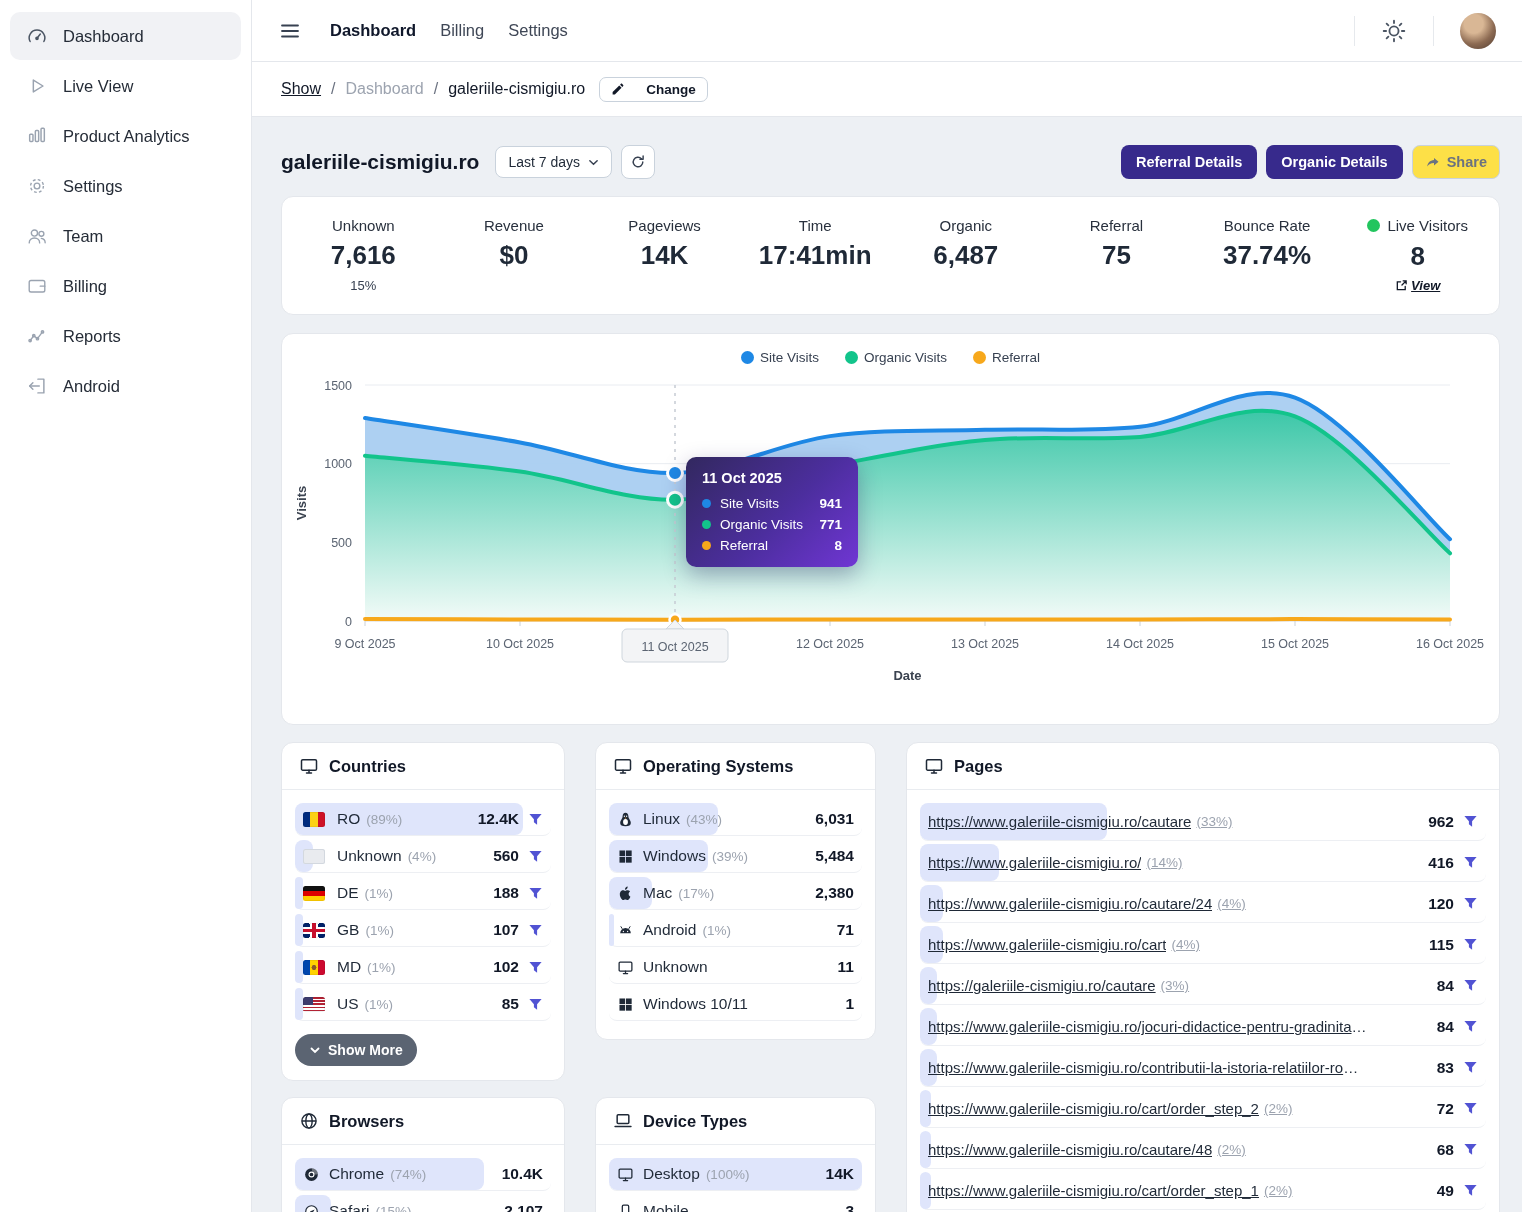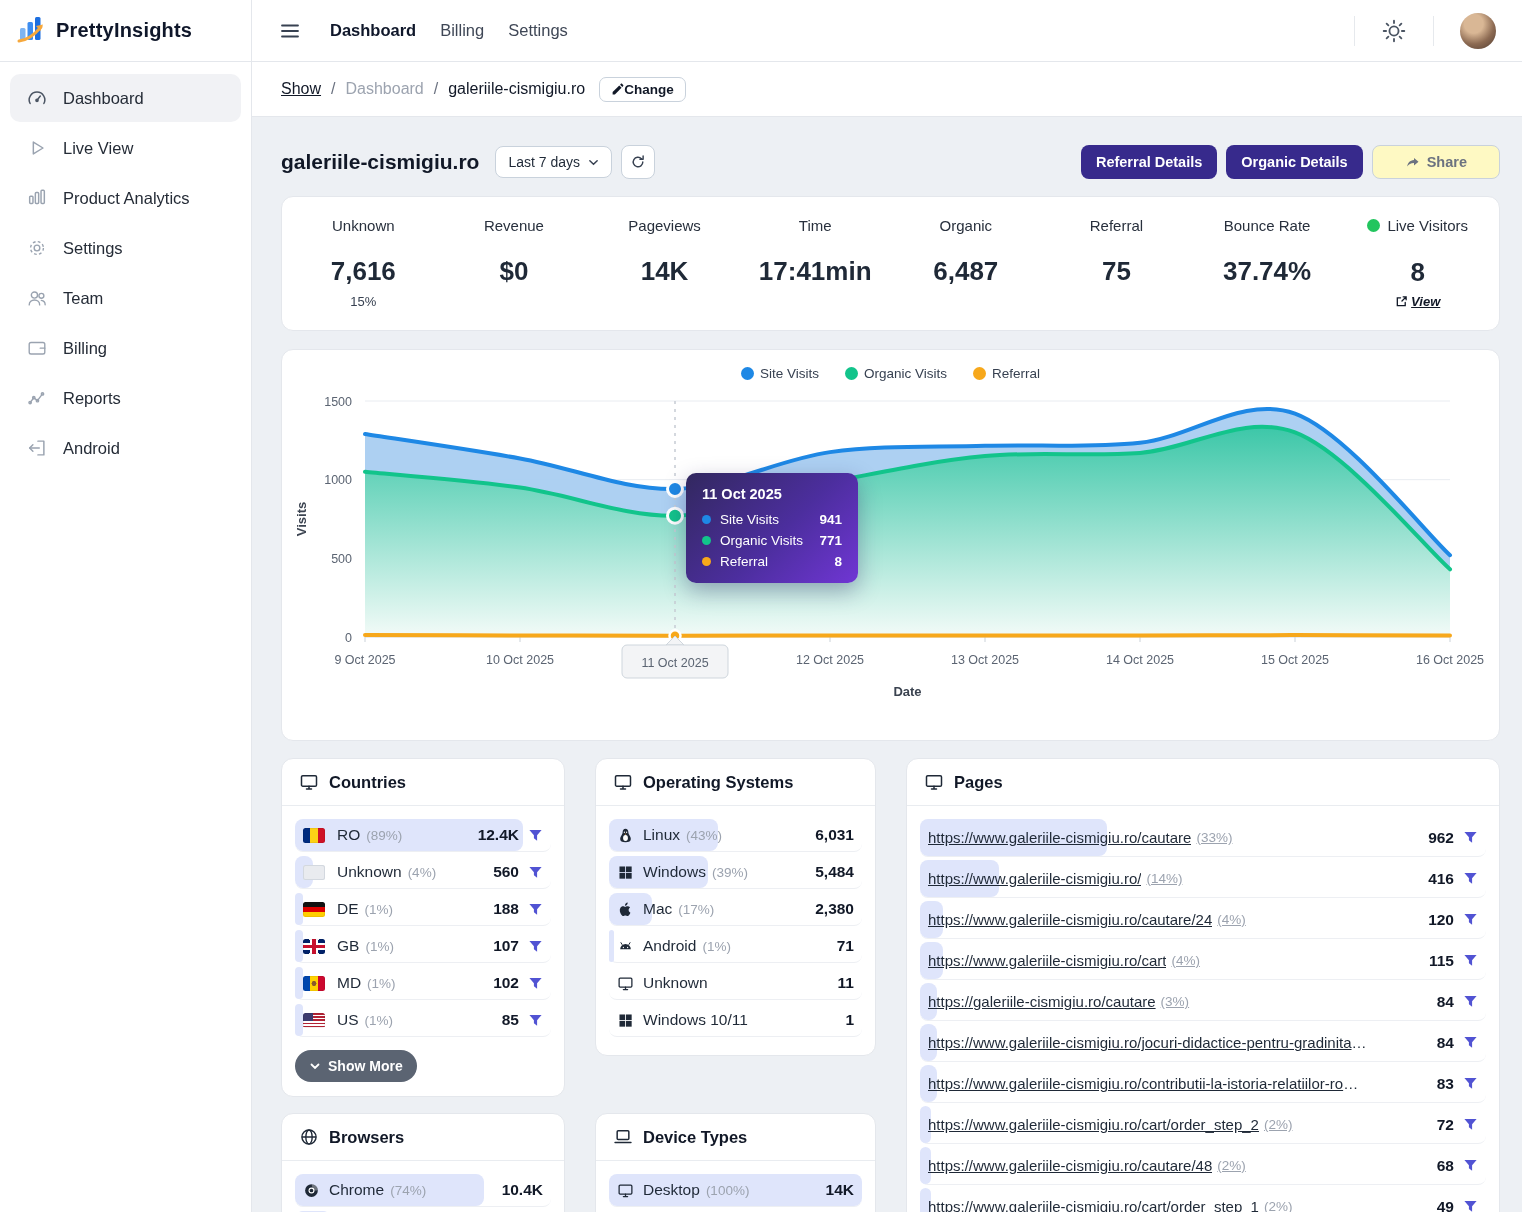--- a/index.html
+++ b/index.html
@@ -29,38 +29,38 @@
   .avatar { width: 36px; height: 36px; border-radius: 50%; margin-left: 26px; cursor: pointer;
             background: radial-gradient(circle at 38% 30%, #d9b795 0 28%, #8c6a52 60%, #4e3a30 100%); }
 
   
   .crumbbar { position: absolute; left: 252px; right: 0; top: 62px; height: 55px; background: #fff; border-bottom: 1px solid #e4e7ec; display: flex; align-items: center; padding: 0 29px; z-index: 3; }
   .crumb { font-size: 16px; }
   .crumb.home { color: #111827; text-decoration: underline; cursor: pointer; }
   .crumb.mid { color: #9ca3af; }
   .crumb.cur { color: #111827; }
   .crumb-sep { color: #6b7280; margin: 0 10px; }
-  .change-btn { margin-left: 14px; display: inline-flex; align-items: center; gap: 0; border: 1px solid #c9d2dc; border-radius: 7px; padding: 4px 11px; font-size: 13.5px; font-weight: 600; color: #111827; background: #fff; cursor: pointer; }
+  .change-btn { margin-left: 14px; display: inline-flex; align-items: center; gap: 22px; border: 1px solid #c9d2dc; border-radius: 7px; padding: 4px 11px; font-size: 13.5px; font-weight: 600; color: #111827; background: #fff; cursor: pointer; }
 
   
   .content { position: absolute; left: 252px; right: 0; top: 117px; bottom: 0; padding: 28px 22px 0 29px; overflow: hidden; }
 
   .title-row { display: flex; align-items: center; }
   .page-title { font-size: 21px; font-weight: 600; color: #111827; }
   .range-btn { margin-left: 16px; display: inline-flex; align-items: center; gap: 8px; border: 1px solid #c9d2dc; border-radius: 8px; background: #fff; padding: 7px 12px; font-size: 14px; color: #1f2937; cursor: pointer; }
   .refresh-btn { margin-left: 9px; border: 1px solid #c9d2dc; border-radius: 8px; background: #fff; width: 34px; height: 34px; display: inline-flex; align-items: center; justify-content: center; color: #374151; cursor: pointer; }
   .title-actions { margin-left: auto; display: flex; gap: 9px; }
   .btn-primary { background: #372a8c; color: #fff; border: none; border-radius: 8px; padding: 9px 15px; font-size: 14.5px; font-weight: 700; cursor: pointer; }
-  .btn-share { background: #fef9c3; color: #6b7280; border: 1px solid #c9d2dc; border-radius: 8px; padding: 8px 32px; font-size: 14.5px; font-weight: 600; display: inline-flex; align-items: center; gap: 7px; cursor: pointer; }
+  .btn-share { background: #fde047; color: #6b7280; border: 1px solid #c9d2dc; border-radius: 8px; padding: 8px 12px; font-size: 14.5px; font-weight: 600; display: inline-flex; align-items: center; gap: 7px; cursor: pointer; }
 
   
   .stats-card { margin-top: 17px; background: #fff; border: 1px solid #e4e7ec; border-radius: 12px; padding: 20px 6px 18px; display: grid; grid-template-columns: repeat(8, 1fr); }
   .stat { text-align: center; }
   .stat-label { font-size: 15px; color: #28303d; display: inline-flex; align-items: center; gap: 7px; }
-  .stat-value { font-size: 26px; font-weight: 700; color: #1f2937; margin-top: 21px; }
+  .stat-value { font-size: 26px; font-weight: 700; color: #1f2937; margin-top: 5px; }
   .stat-sub { font-size: 13px; color: #374151; margin-top: 7px; font-weight: 500; }
   .live-dot { width: 13px; height: 13px; border-radius: 50%; display: inline-block; }
   .view-link { margin-top: 6px; display: inline-flex; align-items: center; gap: 3px; font-size: 13px; font-weight: 600; color: #111827; text-decoration: underline; cursor: pointer; font-style: italic; }
 
   
   .chart-card { position: relative; margin-top: 18px; background: #fff; border: 1px solid #e4e7ec; border-radius: 12px; padding: 16px 8px 8px; height: 392px; }
   .legend { display: flex; justify-content: center; gap: 26px; margin-bottom: 6px; }
   .legend-item { display: flex; align-items: center; gap: 6px; font-size: 13.5px; color: #374151; cursor: pointer; }
   .legend-dot { width: 13px; height: 13px; border-radius: 50%; }
   .chart-wrap { position: relative; }
@@ -111,32 +111,20 @@
   .flag-md { background: radial-gradient(circle at 50% 50%, #8a5a2b 0 2.4px, transparent 2.6px),
              linear-gradient(90deg, #0046ae 0 33%, #ffd200 33% 66%, #cc092f 66%); }
   .flag-us { background-image: linear-gradient(#3c3b6e,#3c3b6e),
              repeating-linear-gradient(180deg, #b22234 0 1.6px, #fff 1.6px 3.2px);
              background-size: 10px 8px, 100% 100%; background-repeat: no-repeat; background-position: left top, center; }
 </style>
 </head>
 <body>
 
 <aside class="sidebar">
-  <div class="logo-row">
-    <span>
-      <svg width="30" height="30" viewBox="0 0 30 30">
-        <rect x="4" y="14" width="5.5" height="12" rx="1.5" fill="#7db4f2"></rect>
-        <rect x="11.5" y="8" width="5.5" height="18" rx="1.5" fill="#3d8df0"></rect>
-        <rect x="19" y="3" width="5.5" height="23" rx="1.5" fill="#1d6fe0"></rect>
-        <path d="M3 27 Q14 26 25 13" fill="none" stroke="#f6a83c" stroke-width="3" stroke-linecap="round"></path>
-        <path d="M20 12 L27 10.5 L24.5 17 Z" fill="#f6a83c"></path>
-      </svg>
-    </span>
-    <span class="logo-title">PrettyInsights</span>
-  </div>
   <nav class="side-nav" id="side-nav">
       <div class="side-item active">
         <span class="ico">
           <svg viewBox="0 0 24 24" fill="none" stroke="currentColor" stroke-width="1.6" stroke-linecap="round">
             <path d="M4.5 18a8.5 8.5 0 1 1 15 0"></path>
             <path d="M12 14.5l3.6-4.6"></path>
             <circle cx="12" cy="14.5" r="1.2" fill="currentColor"></circle>
           </svg>
         </span>
         <span>Dashboard</span>

